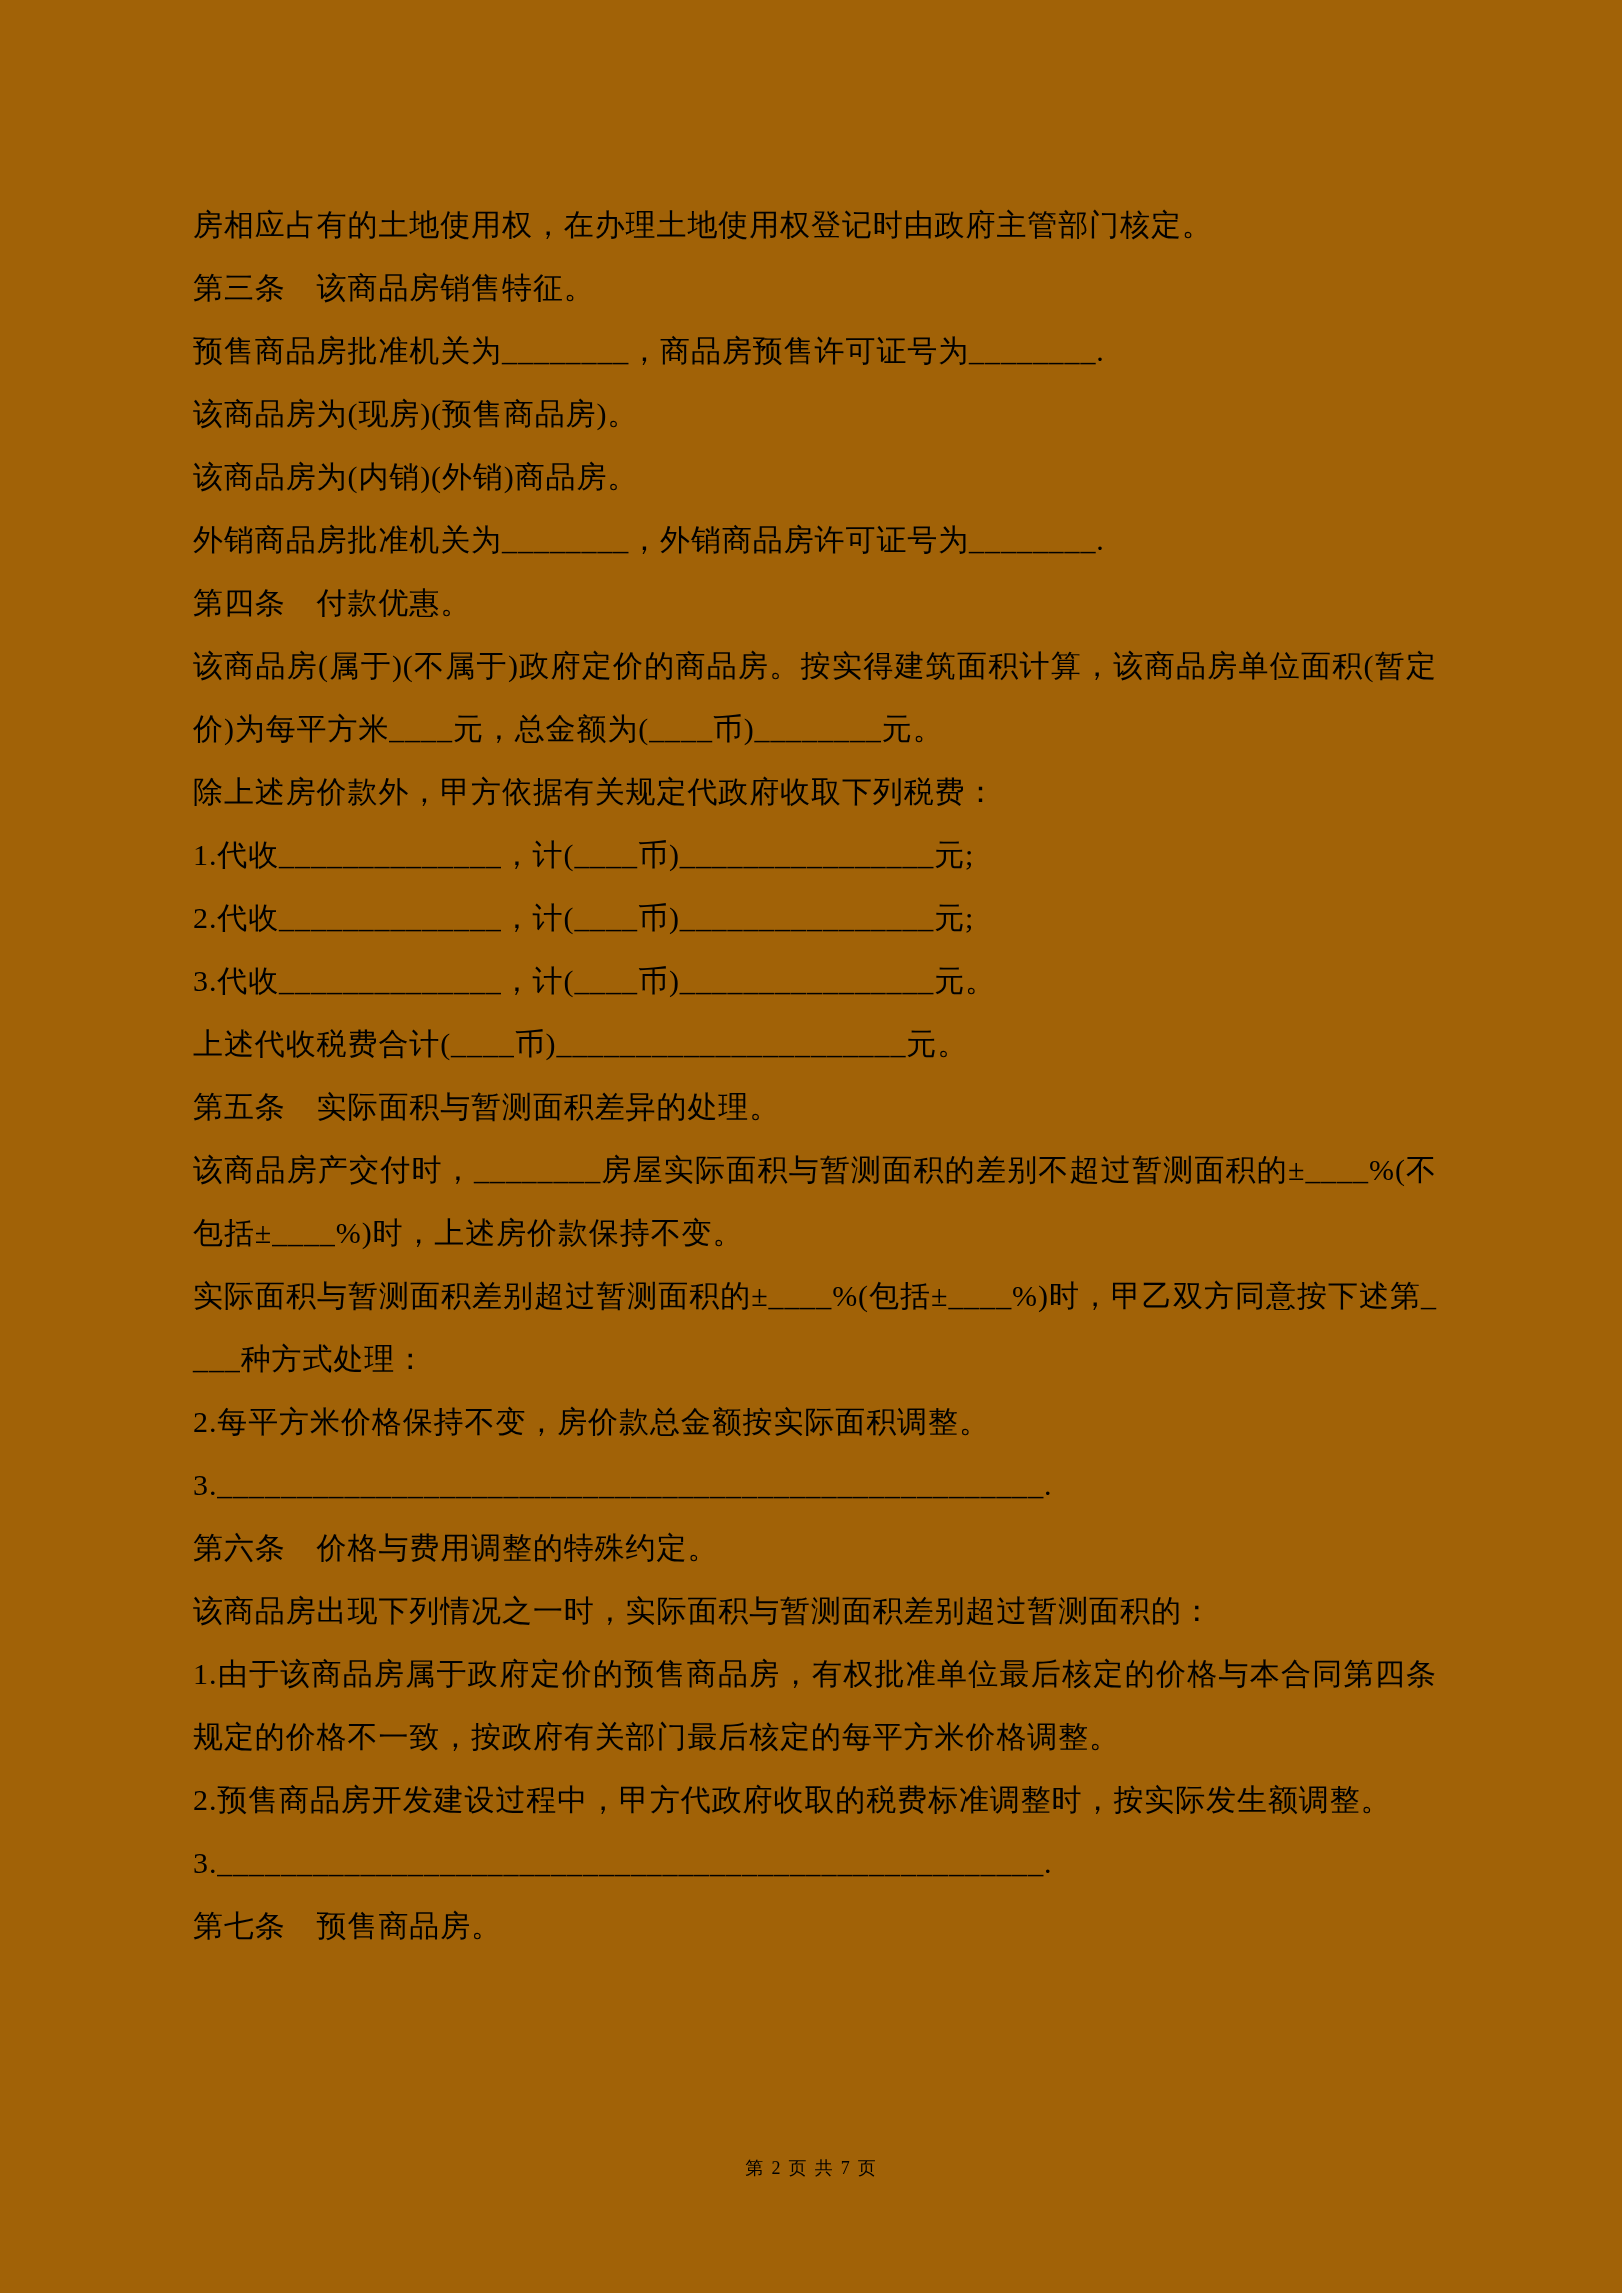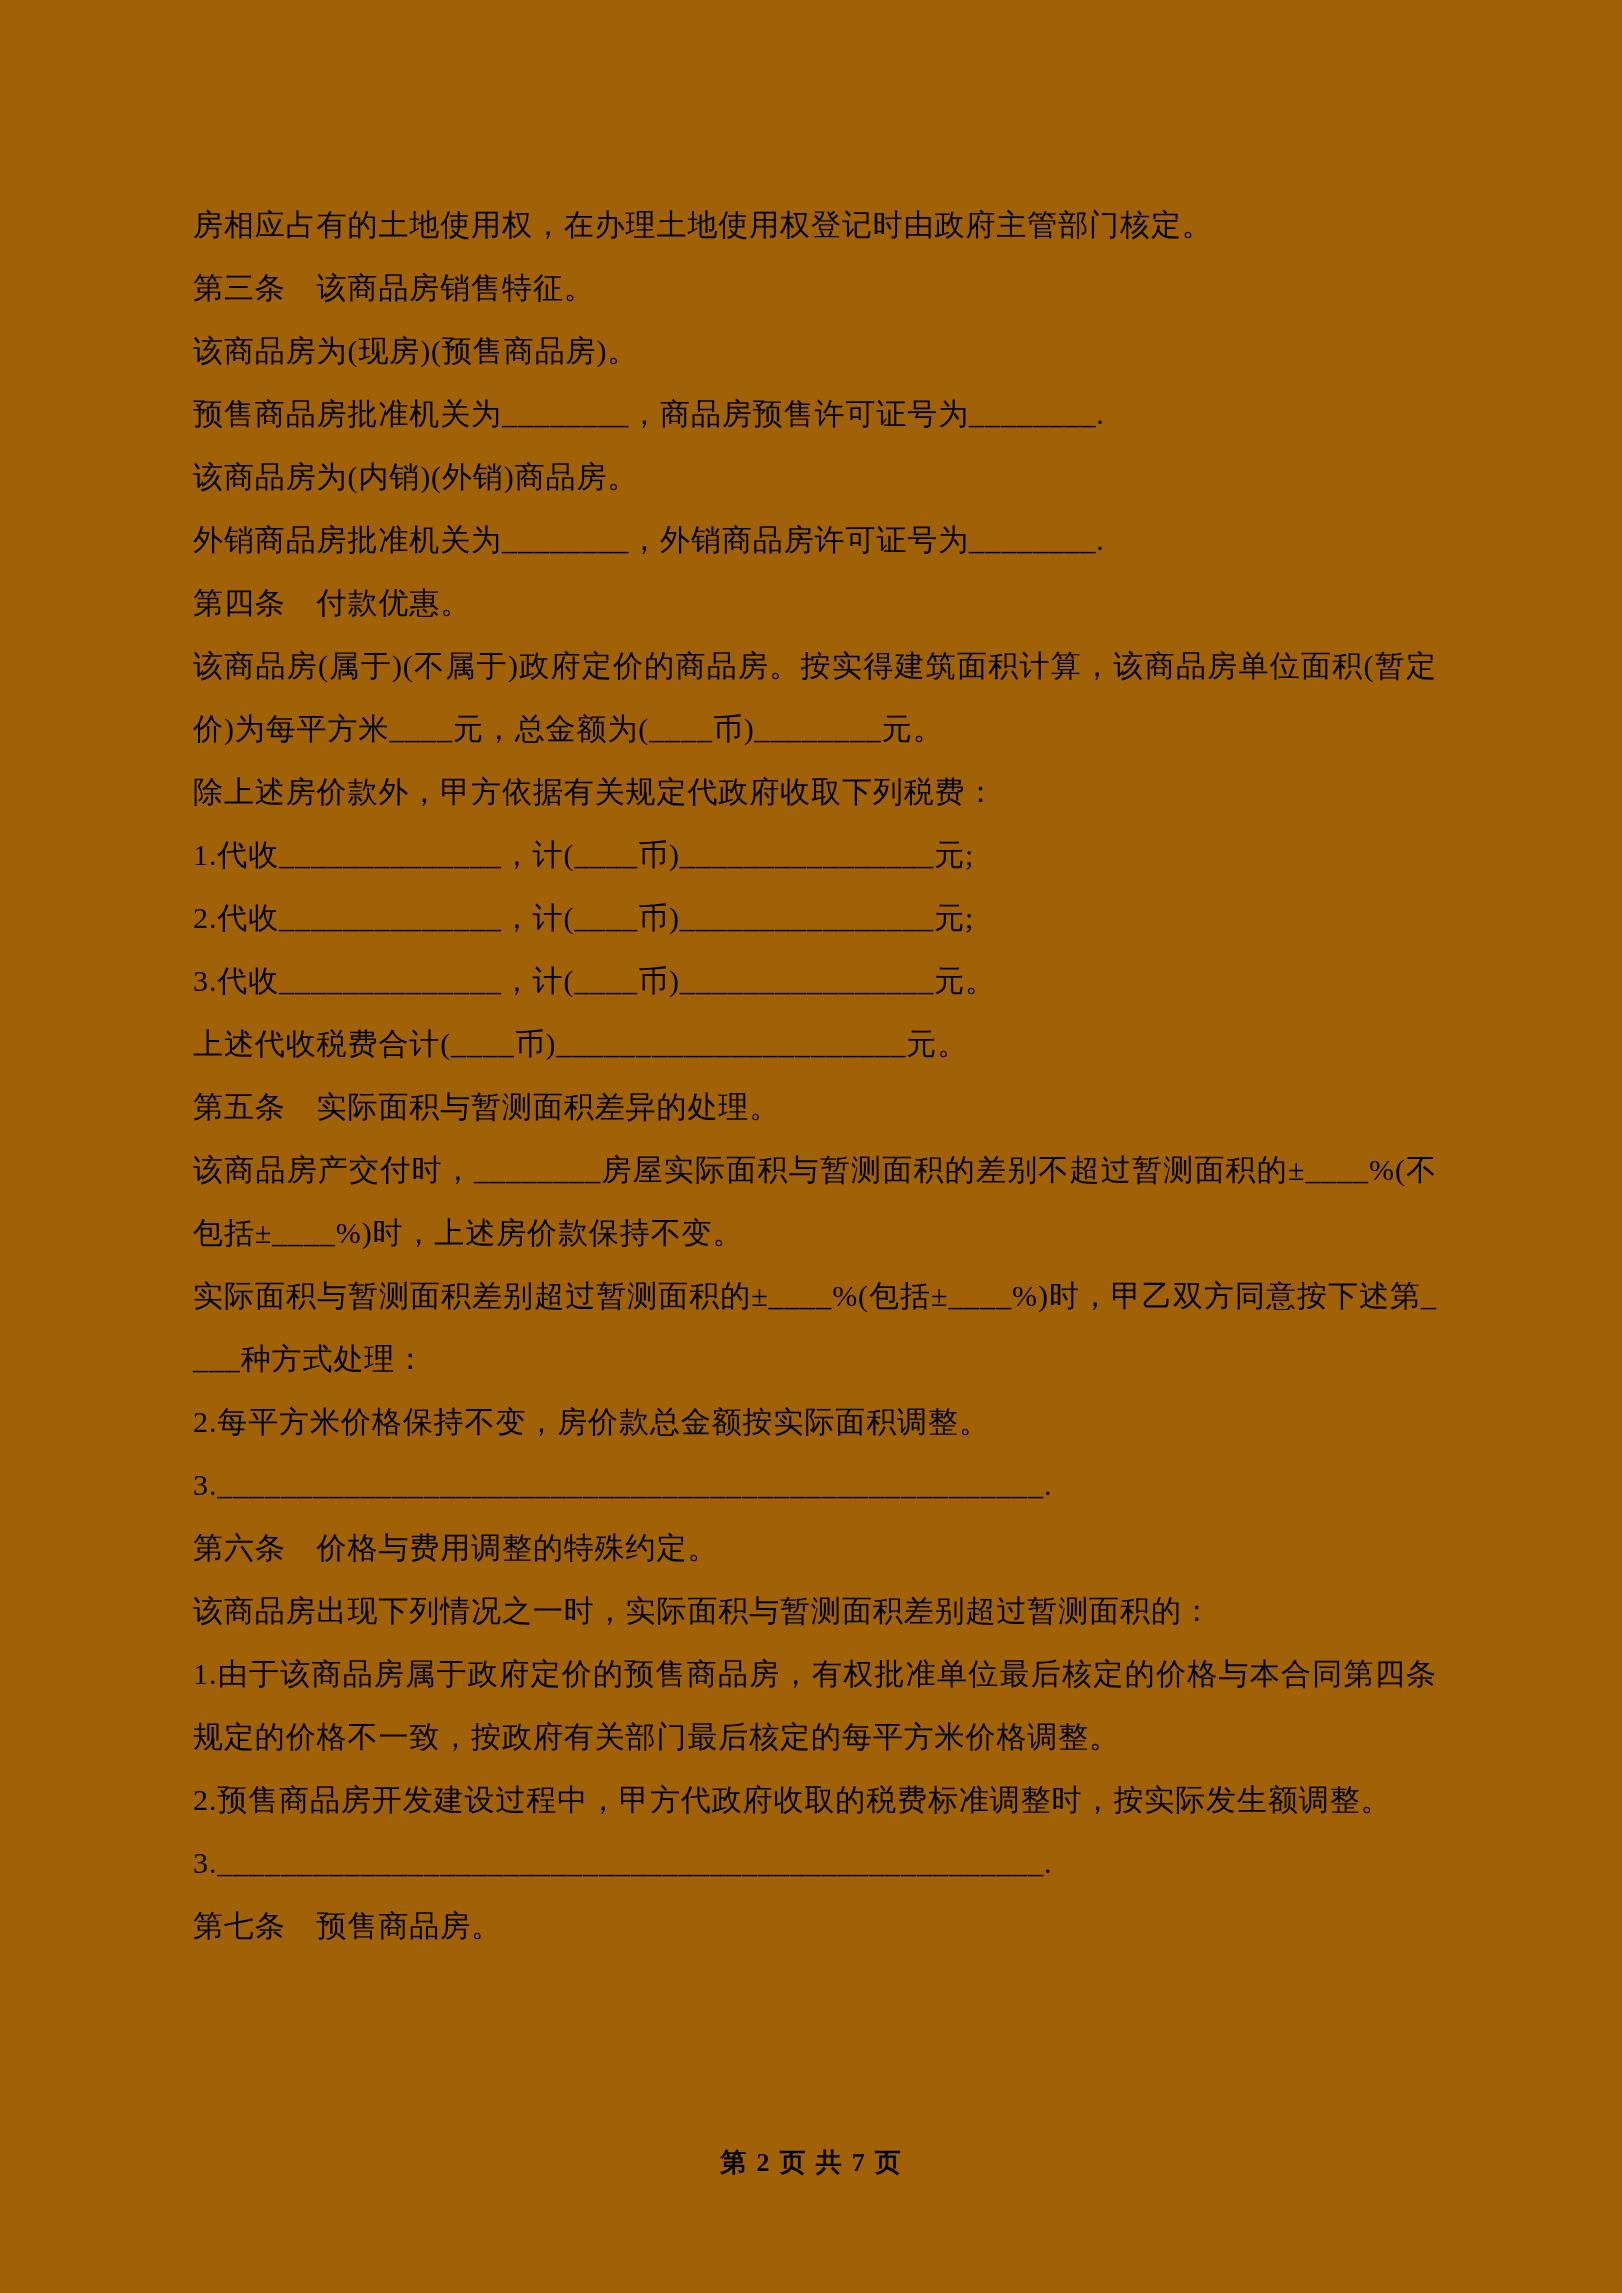--- a/index.html
+++ b/index.html
@@ -36,35 +36,34 @@
   }
   .content p.clause-heading {
     font-weight: 400;
   }
   .page-footer {
     position: absolute;
     left: 0;
     bottom: 114px;
     width: 100%;
     text-align: center;
-    font-size: 26px;
+    font-size: 18px;
     letter-spacing: 1.8px;
     color: #000000;
-    font-weight: bold;
   }
 </style>
 </head>
 <body>
 
 <div class="page">
   <div class="content">
     <p>房相应占有的土地使用权，在办理土地使用权登记时由政府主管部门核定。</p>
     <p class="clause-heading">第三条　该商品房销售特征。</p>
+    <p>预售商品房批准机关为________，商品房预售许可证号为________.</p>
     <p>该商品房为(现房)(预售商品房)。</p>
-    <p>预售商品房批准机关为________，商品房预售许可证号为________.</p>
     <p>该商品房为(内销)(外销)商品房。</p>
     <p>外销商品房批准机关为________，外销商品房许可证号为________.</p>
     <p class="clause-heading">第四条　付款优惠。</p>
     <p>该商品房(属于)(不属于)政府定价的商品房。按实得建筑面积计算，该商品房单位面积(暂定价)为每平方米____元，总金额为(____币)________元。</p>
     <p>除上述房价款外，甲方依据有关规定代政府收取下列税费：</p>
     <p>1.代收______________，计(____币)________________元;</p>
     <p>2.代收______________，计(____币)________________元;</p>
     <p>3.代收______________，计(____币)________________元。</p>
     <p>上述代收税费合计(____币)______________________元。</p>
     <p class="clause-heading">第五条　实际面积与暂测面积差异的处理。</p>

